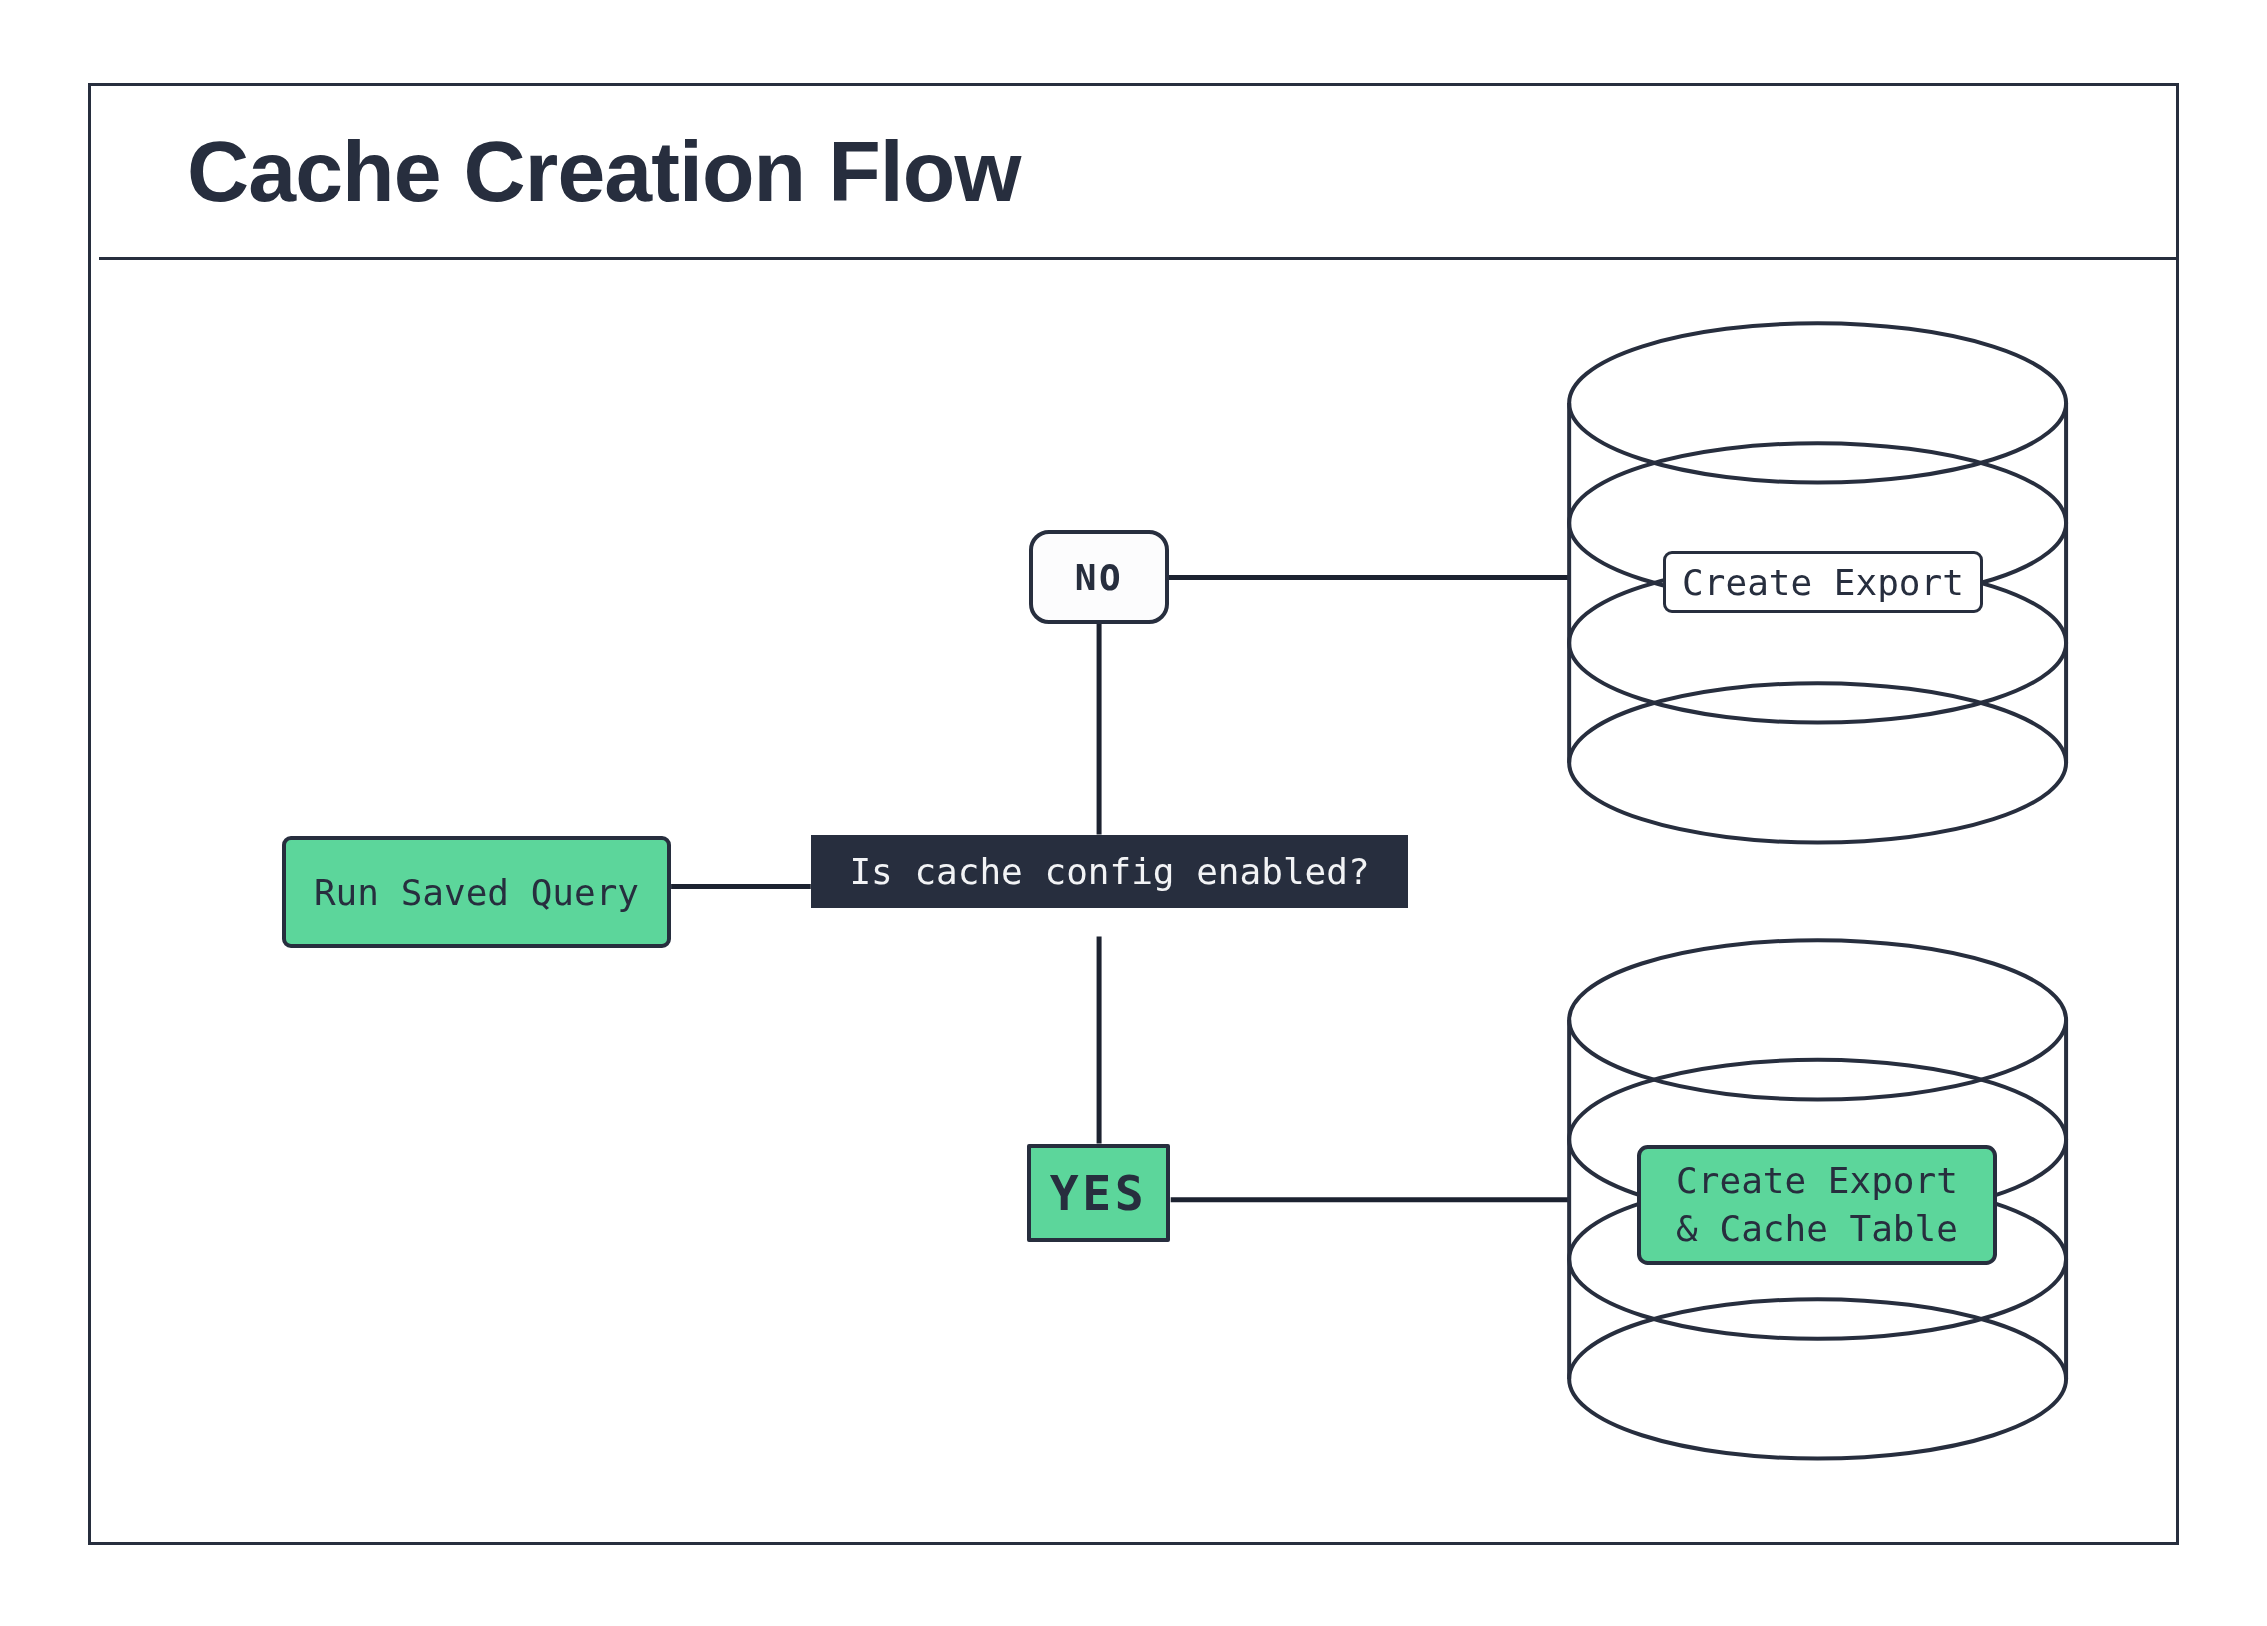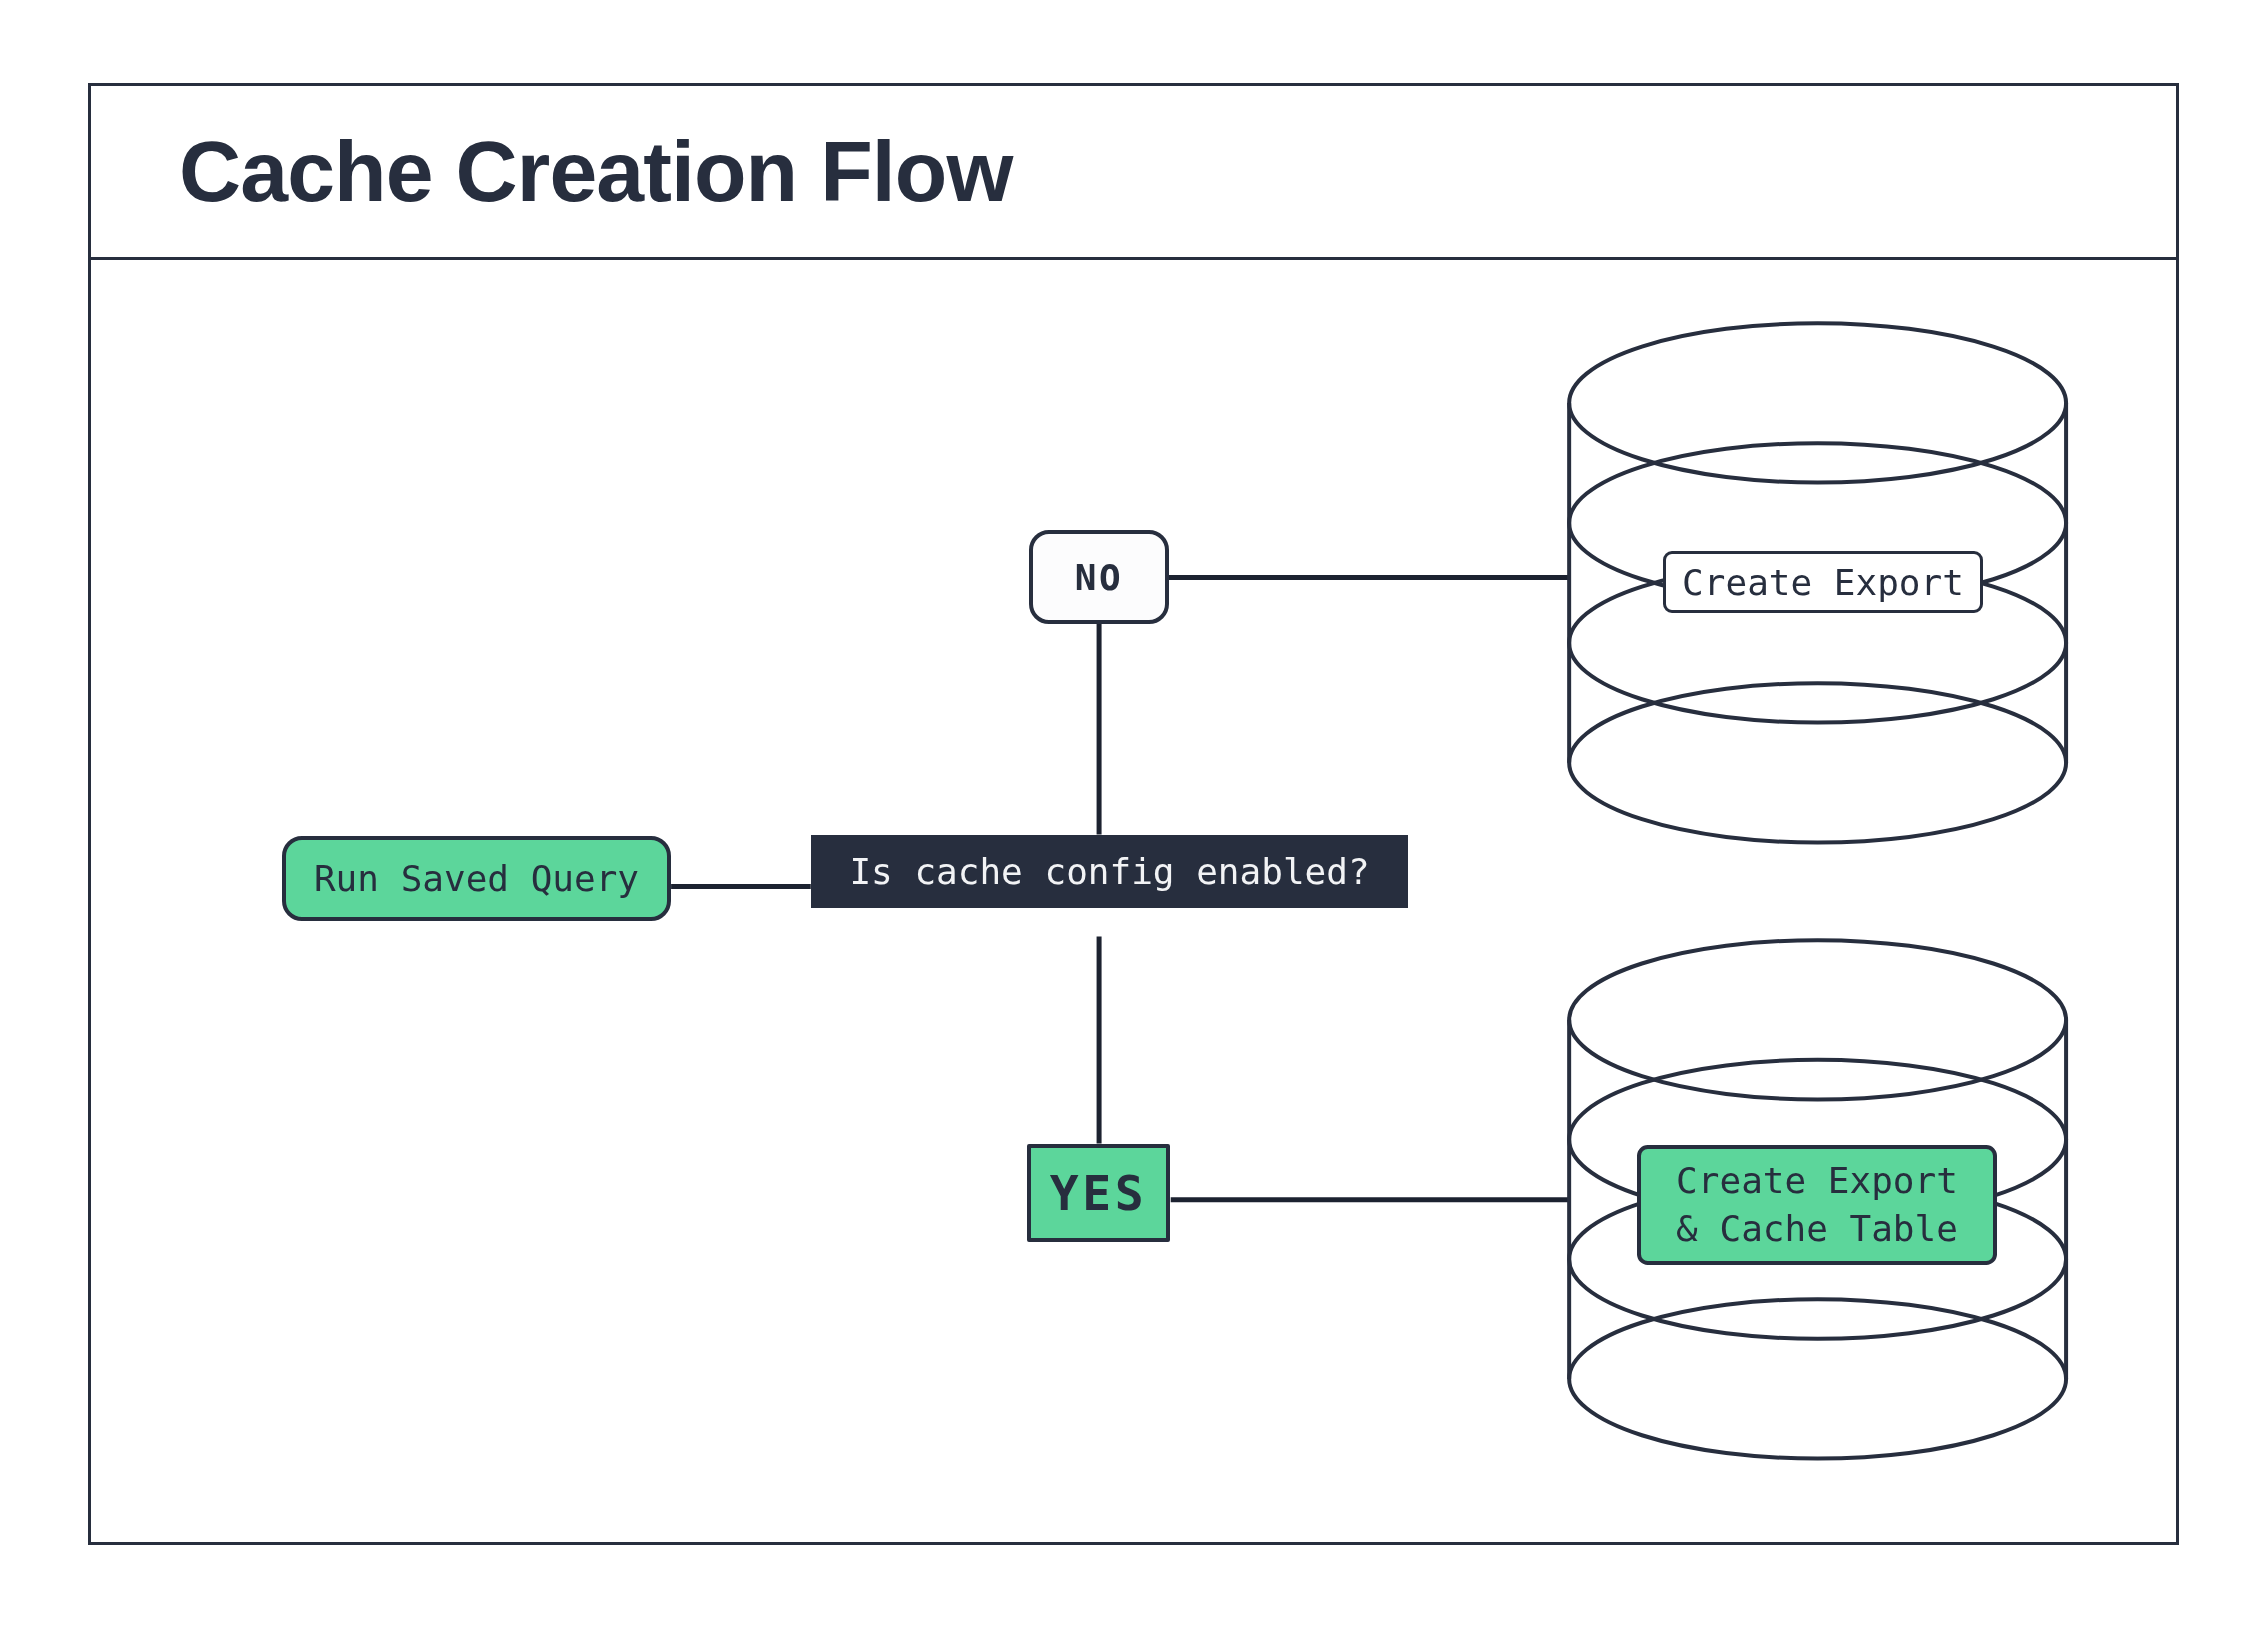--- a/index.html
+++ b/index.html
@@ -11,38 +11,38 @@
   *{box-sizing:border-box;margin:0;padding:0}
   html,body{width:2268px;height:1626px;background:#ffffff;overflow:hidden}
   body{position:relative;font-family:"Liberation Sans",sans-serif}
 
   .frame{
     position:absolute;left:88px;top:83px;width:2091px;height:1462px;
     border:3.6px solid var(--dark);background:#ffffff;
   }
   .header{
     position:relative;height:174px;border-bottom:3.6px solid var(--dark);
-    display:flex;align-items:center;padding-left:88px;
+    display:flex;align-items:center;padding-left:88px;margin-left:8px;
   }
   .title{
     font-size:86px;font-weight:700;color:var(--dark);letter-spacing:-0.9px;
   }
 
   svg.flow{position:absolute;left:0;top:0;width:2268px;height:1626px;z-index:1}
   svg.flow *{vector-effect:non-scaling-stroke}
 
   .node{
     position:absolute;z-index:2;
     display:flex;align-items:center;justify-content:center;
     font-family:"DejaVu Sans Mono","Liberation Mono",monospace;
     color:var(--dark);text-align:center;
   }
   .node-start{
-    left:282px;top:836px;width:389px;height:85px;
-    background:var(--green);border:4.5px solid var(--dark);border-radius:20px;
+    left:282px;top:836px;width:389px;height:112px;
+    background:var(--green);border:4.5px solid var(--dark);border-radius:9px;
     font-size:36px;
   }
   .node-decision{
     left:811px;top:835px;width:597px;height:73px;
     background:var(--dark);border-radius:0;
     color:var(--light-text);font-size:36px;
   }
   .node-no{
     left:1029px;top:530px;width:140px;height:94px;
     background:var(--near-white);border:4.5px solid var(--dark);border-radius:20px;

